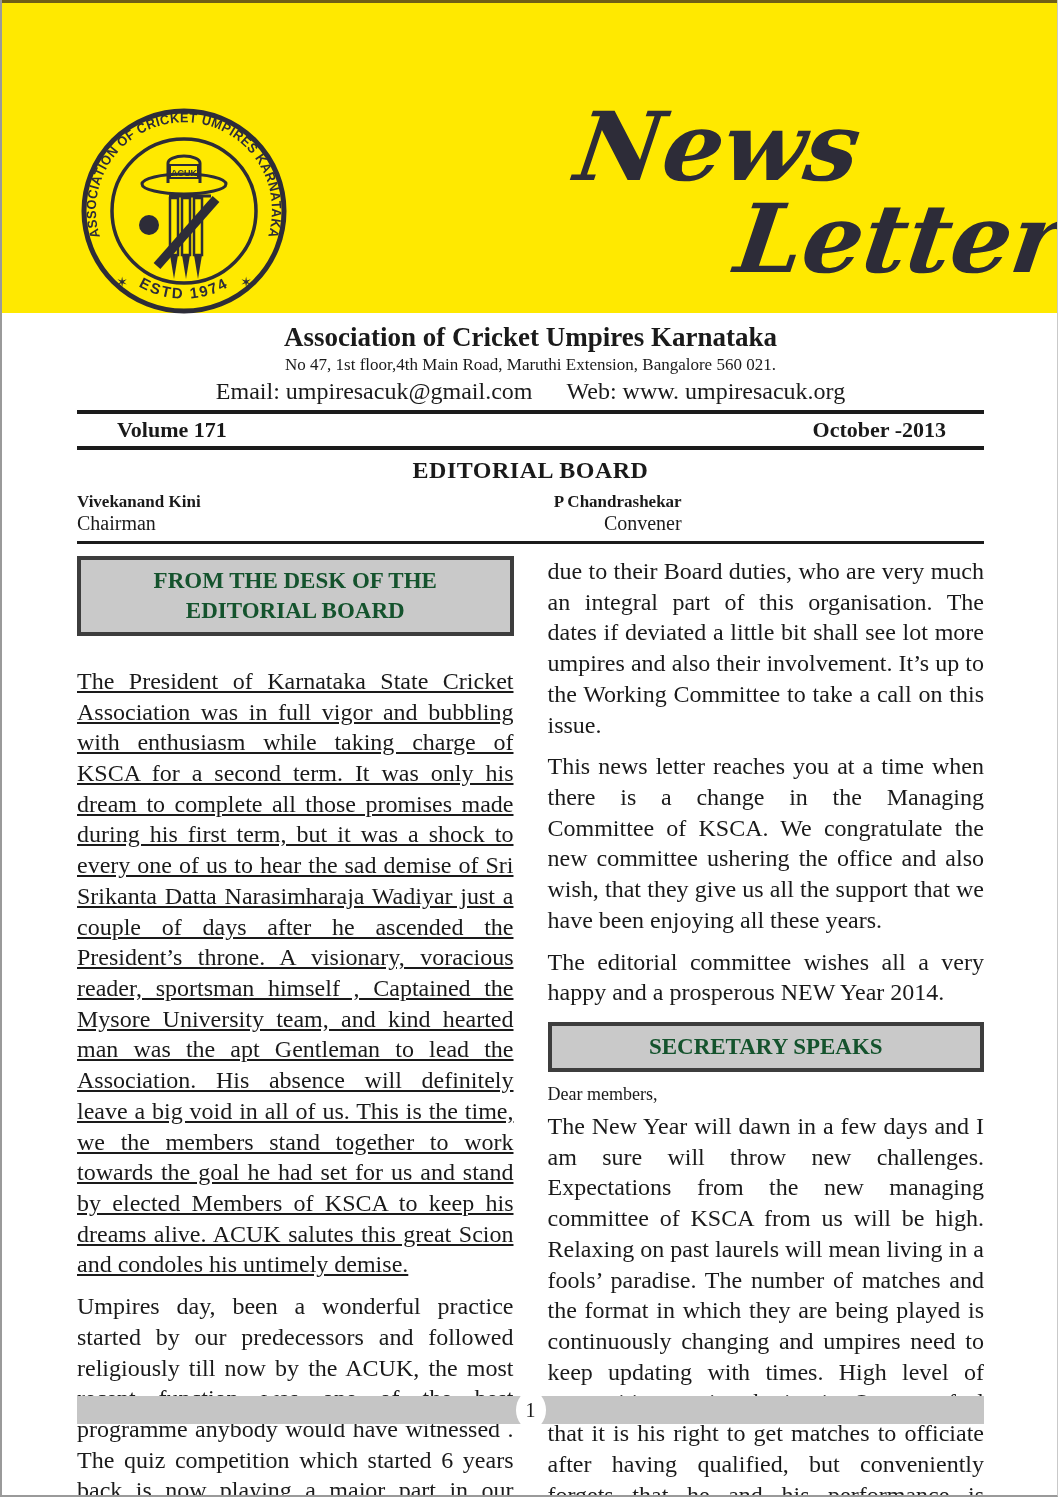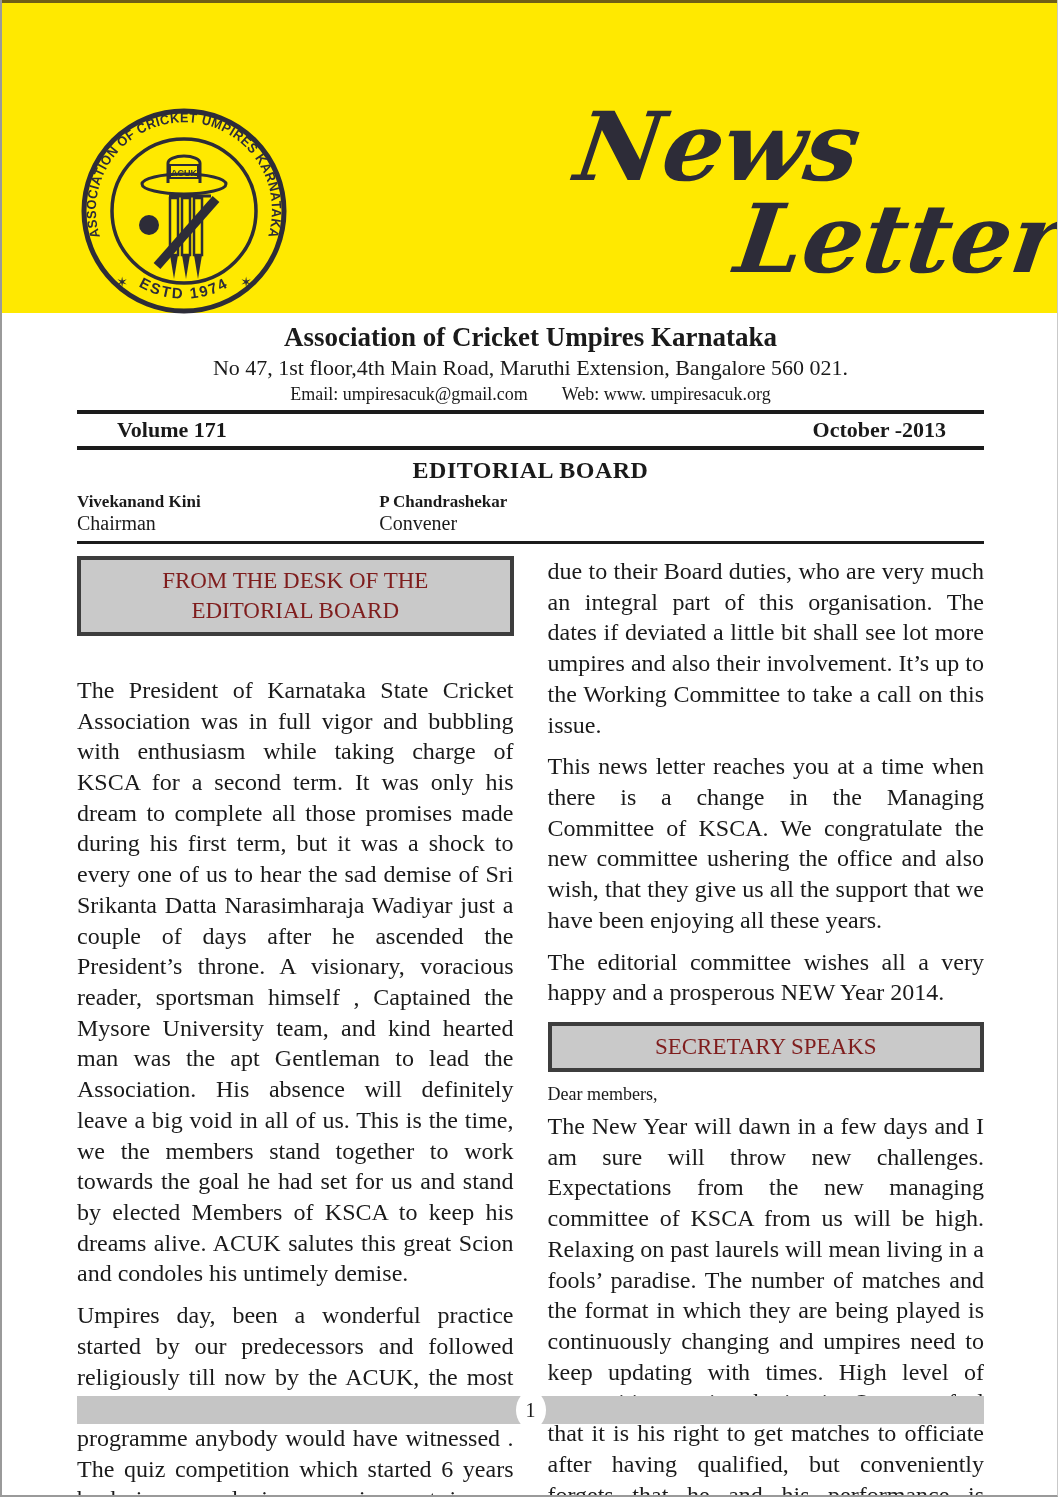--- a/index.html
+++ b/index.html
@@ -16,41 +16,41 @@
     border-top:3px solid #6f5f16;
   }
   .logo-wrap { position:absolute; left:76px; top:102px; width:212px; height:212px; }
   .mast-title { position:absolute; color:#2d2c38; font-family:"DejaVu Serif", serif;
     font-style:italic; font-weight:bold; transform:skewX(-8deg); line-height:1; }
   .title-news   { left:575px; top:96px;  font-size:95px; }
   .title-letter { left:735px; top:188px; font-size:95px; }
   
   .content { padding:0 73px 0 75px; }
   .org-name { margin-top:9px; text-align:center; font-size:27px; font-weight:bold; }
-  .org-address { text-align:center; font-size:22px; margin-top:2px; }
-  .org-contact { text-align:center; font-size:18px; margin-top:3px; }
+  .org-address { text-align:center; font-size:17px; margin-top:2px; }
+  .org-contact { text-align:center; font-size:24px; margin-top:3px; }
   .org-contact .sep { display:inline-block; width:34px; }
   .rule-dbl { height:4px; border-top:2px solid #1b1b1b; border-bottom:2px solid #1b1b1b; margin-top:5px; }
   .issue-row { display:flex; justify-content:space-between; align-items:center;
     padding:3px 38px 3px 40px; font-size:22px; font-weight:bold; }
   .edboard-heading { text-align:center; font-size:24px; font-weight:bold; margin-top:7px; letter-spacing:0.5px; }
   .edboard-row { display:grid; grid-template-columns:1fr 1fr 1fr; margin-top:8px; }
-  .edboard-cell.c { text-align:left; } .edboard-cell.r { text-align:right; }
+  .edboard-cell.c { text-align:right; } .edboard-cell.r { text-align:right; }
   .edboard-name { font-size:17px; font-weight:bold; }
   .edboard-role { font-size:20px; }
   .rule-single { height:0; border-top:3px solid #1b1b1b; margin-top:6px; }
   
   .cols { display:flex; gap:34px; margin-top:12px; }
   .col { width:438px; }
   .head-box {
     background:#c9c9c9; border:4px solid #3d3d3d; padding:6px 4px;
-    text-align:center; font-size:23px; font-weight:normal; color:#7f1d1d; line-height:1.3;
+    text-align:center; font-size:23px; font-weight:bold; color:#14532d; line-height:1.3;
   }
   .para { font-size:24px; line-height:1.28; text-align:justify; margin-top:11px; }
-  .para.first { margin-top:39px; }
+  .para.first { margin-top:30px;text-decoration:underline; }
   .salutation { font-size:18px; margin-top:12px; text-align:left; }
   .sec-box { margin-top:14px; }
   
   .footer-bar {
     position:absolute; left:75px; right:73px; bottom:71px; height:28px; background:#c5c5c5;
   }
   .page-num-ellipse {
     position:absolute; left:50%; top:50%; transform:translate(-50%,-50%);
     width:30px; height:38px; background:#ffffff; border-radius:50%;
     display:flex; align-items:center; justify-content:center;

